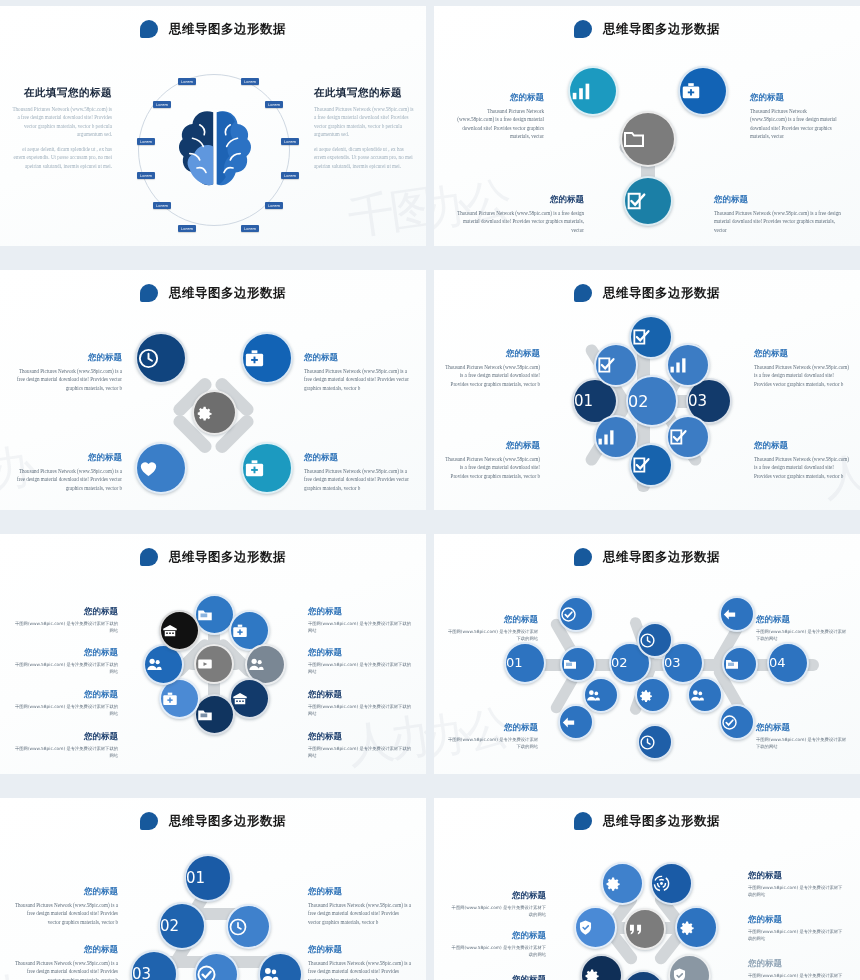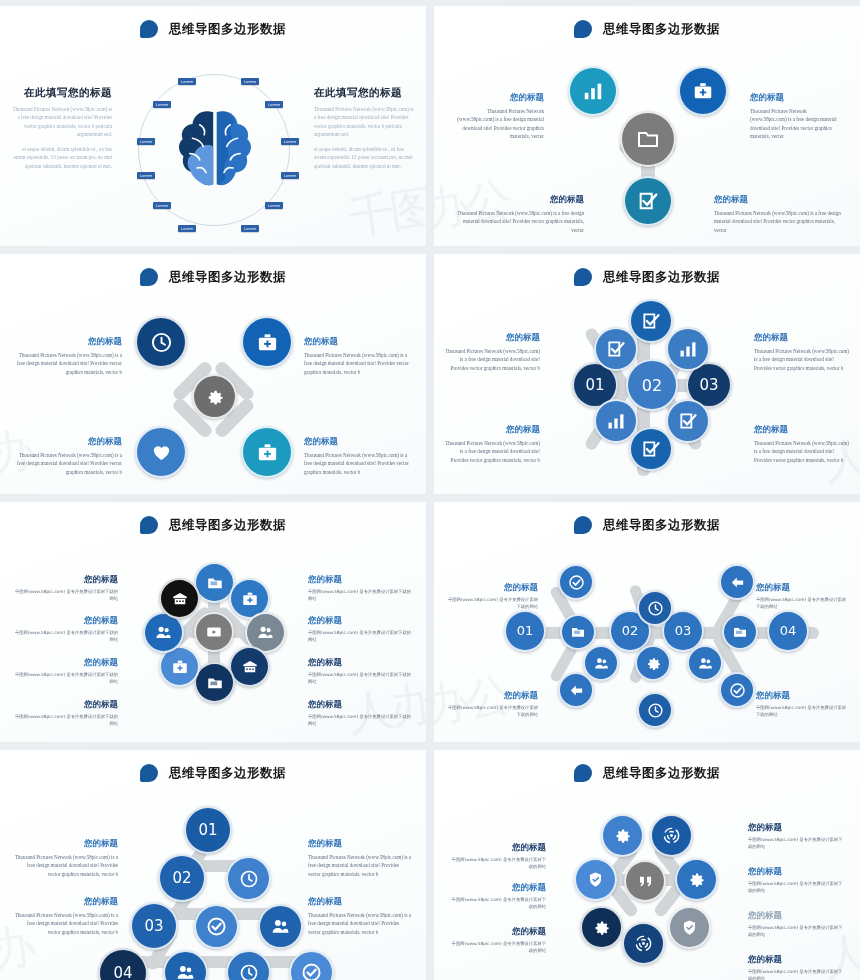--- a/index.html
+++ b/index.html
@@ -7,21 +7,21 @@
     width: 860px; height: 980px;
     background: #e9eef3;
     font-family: "Liberation Serif", "DejaVu Serif", serif;
     overflow: hidden;
   }
   .grid {
     width: 860px; height: 980px;
     display: grid;
     grid-template-columns: 426px 426px;
     grid-template-rows: 240px 240px 240px 240px;
-    gap: 8px 8px;
+    gap: 24px 8px;
     padding: 6px 0 8px 0;
     justify-content: center;
     align-content: start;
   }
   .slide {
     position: relative;
     background: #fdfefe;
     background: linear-gradient(160deg,#ffffff 0%,#fdfefe 45%,#f7fafb 100%);
     overflow: hidden;
   }
@@ -56,21 +56,21 @@
             font-family:"Liberation Serif",serif; }
   .t-body.light { color:#9fb0bd; }
   .t-cn { font-size:4.3px; line-height:1.55; color:#5f6e7c;
           font-family:"DejaVu Sans","Liberation Sans",sans-serif; }
   .ta-r { text-align:right; }
   .ta-l { text-align:left; }
 
   
   .node {
     position:absolute; border-radius:50%;
-    display:flex; align-items:center; justify-content:center;
+    display:flex; align-items:center; 
     color:#fff; box-shadow: 0 1px 3px rgba(40,60,80,.28);
     border: 2.5px solid rgba(255,255,255,.85);
   }
   .node .num { font-family:"DejaVu Sans","Liberation Sans",sans-serif; font-weight:500; }
   .node svg { display:block; }
   .connector { position:absolute; background:#d2d6d9; border-radius:6px; }
 
   
   .brain-wrap { position:absolute; }
   .lorem {

